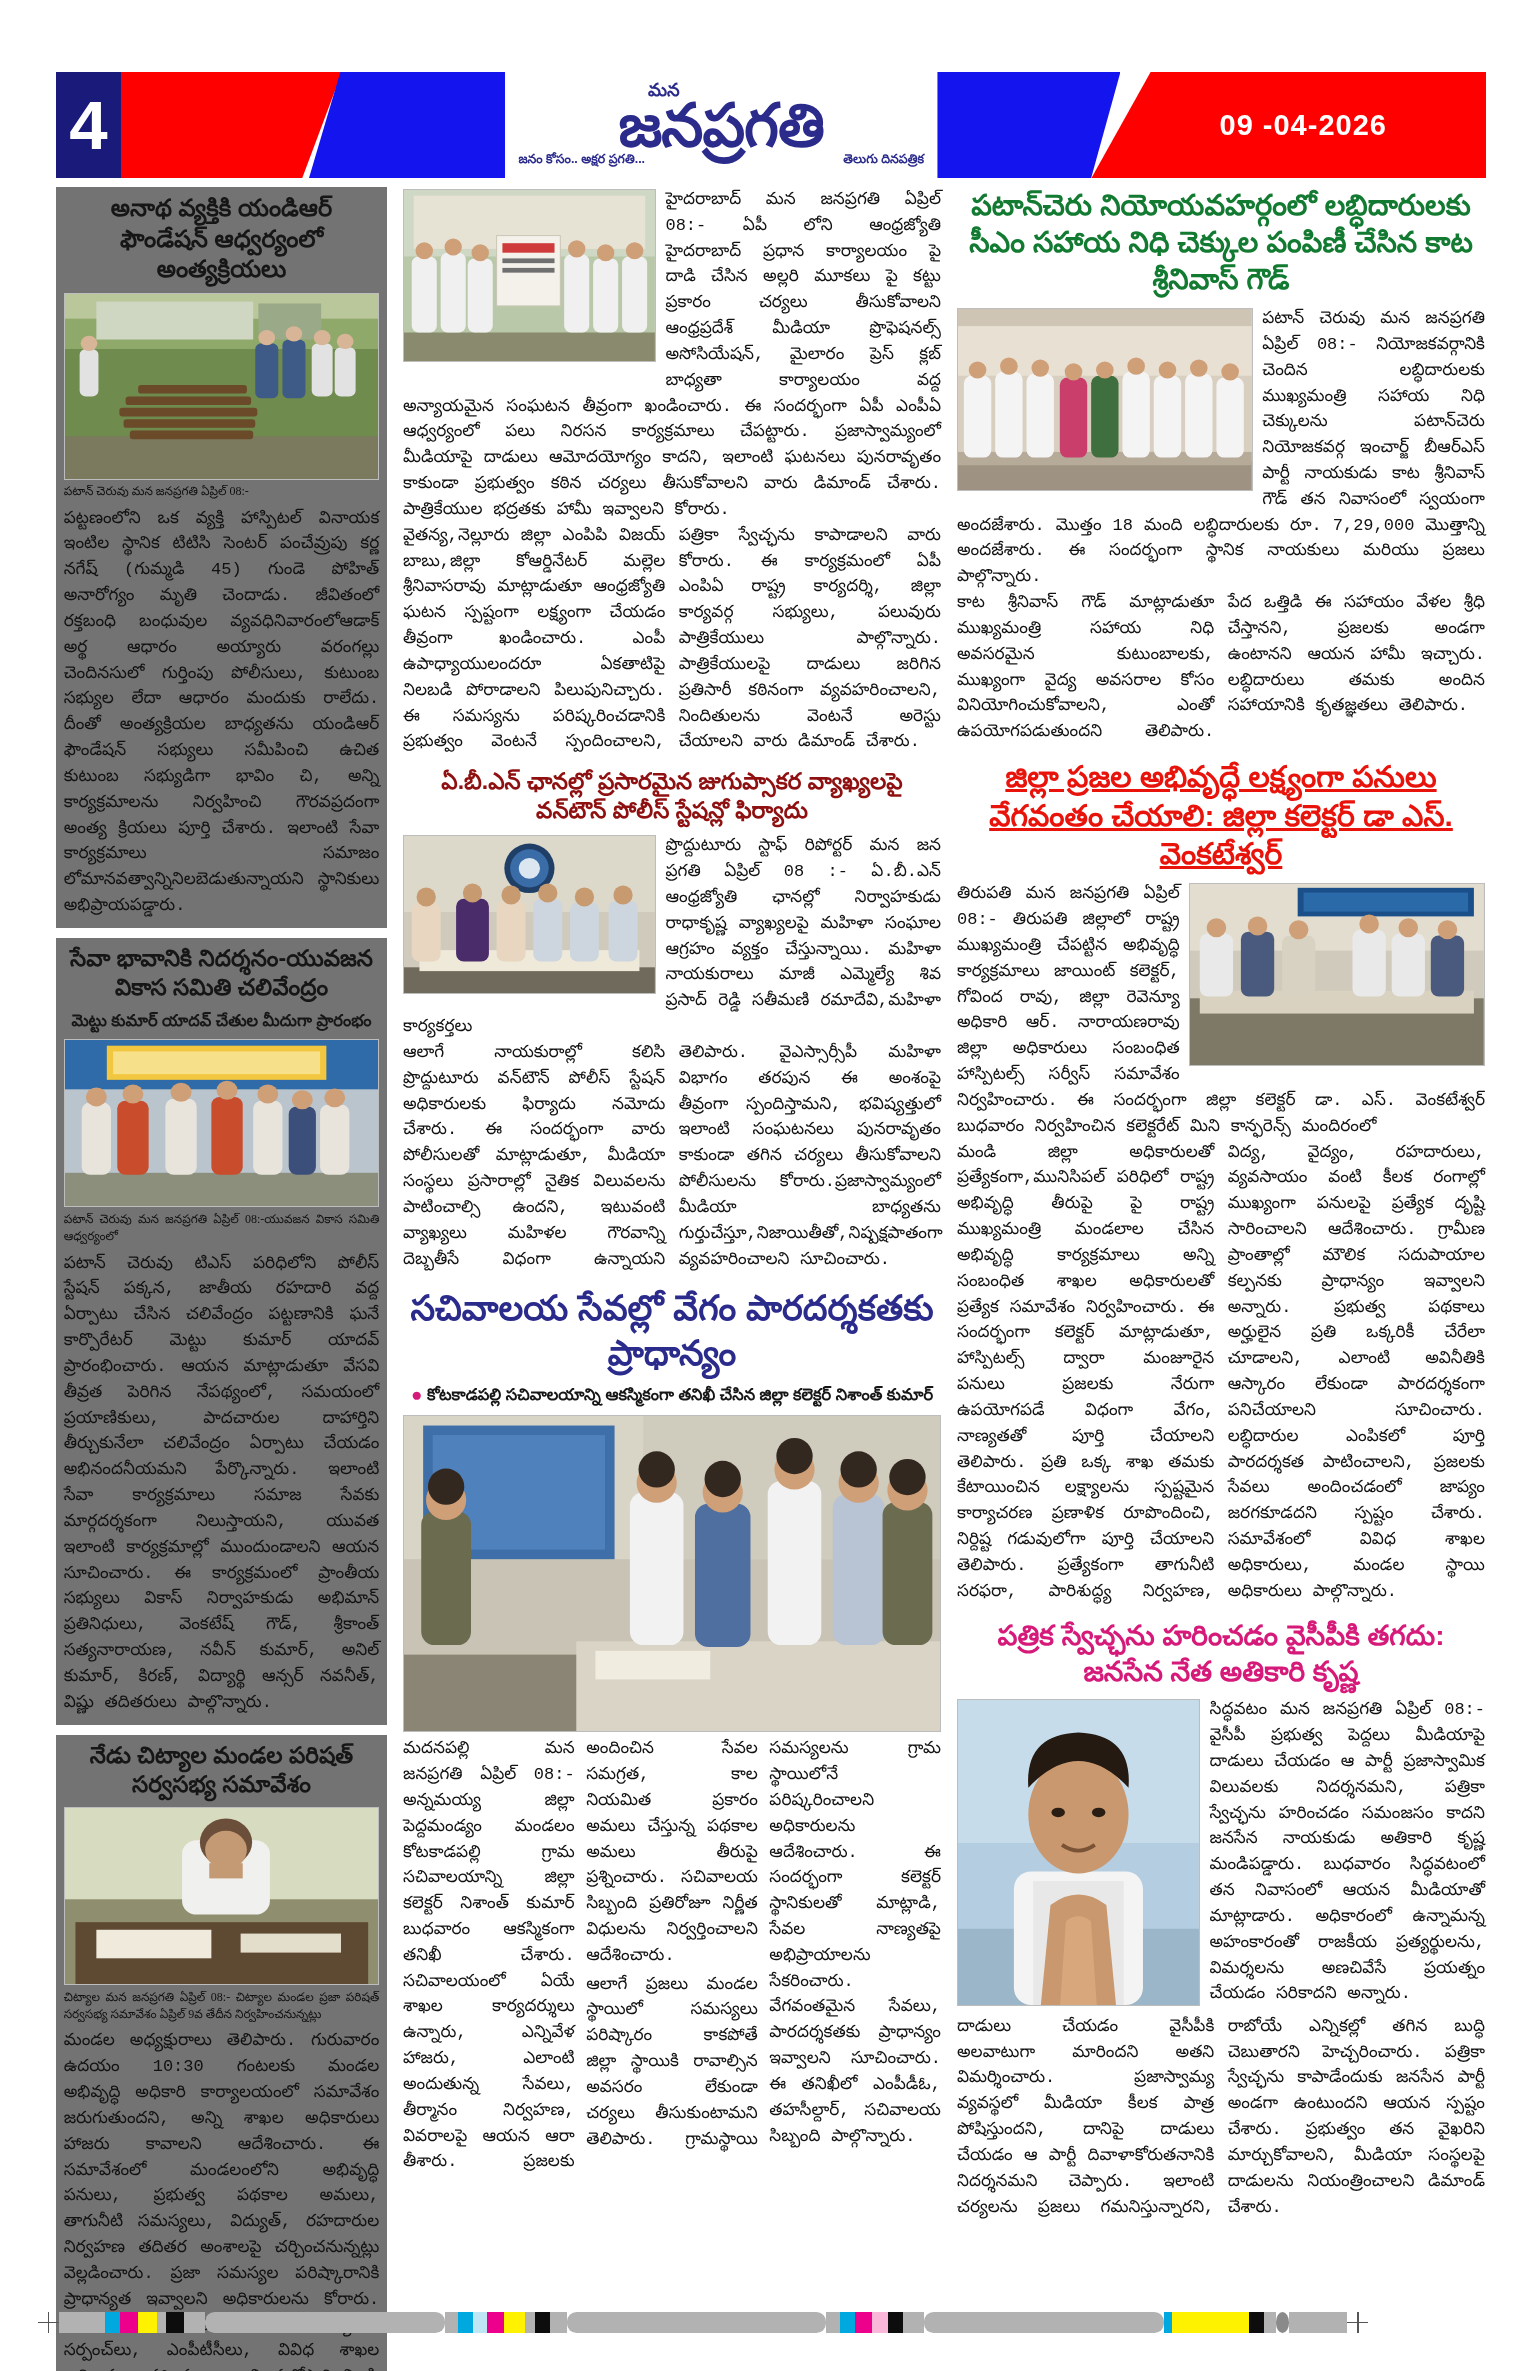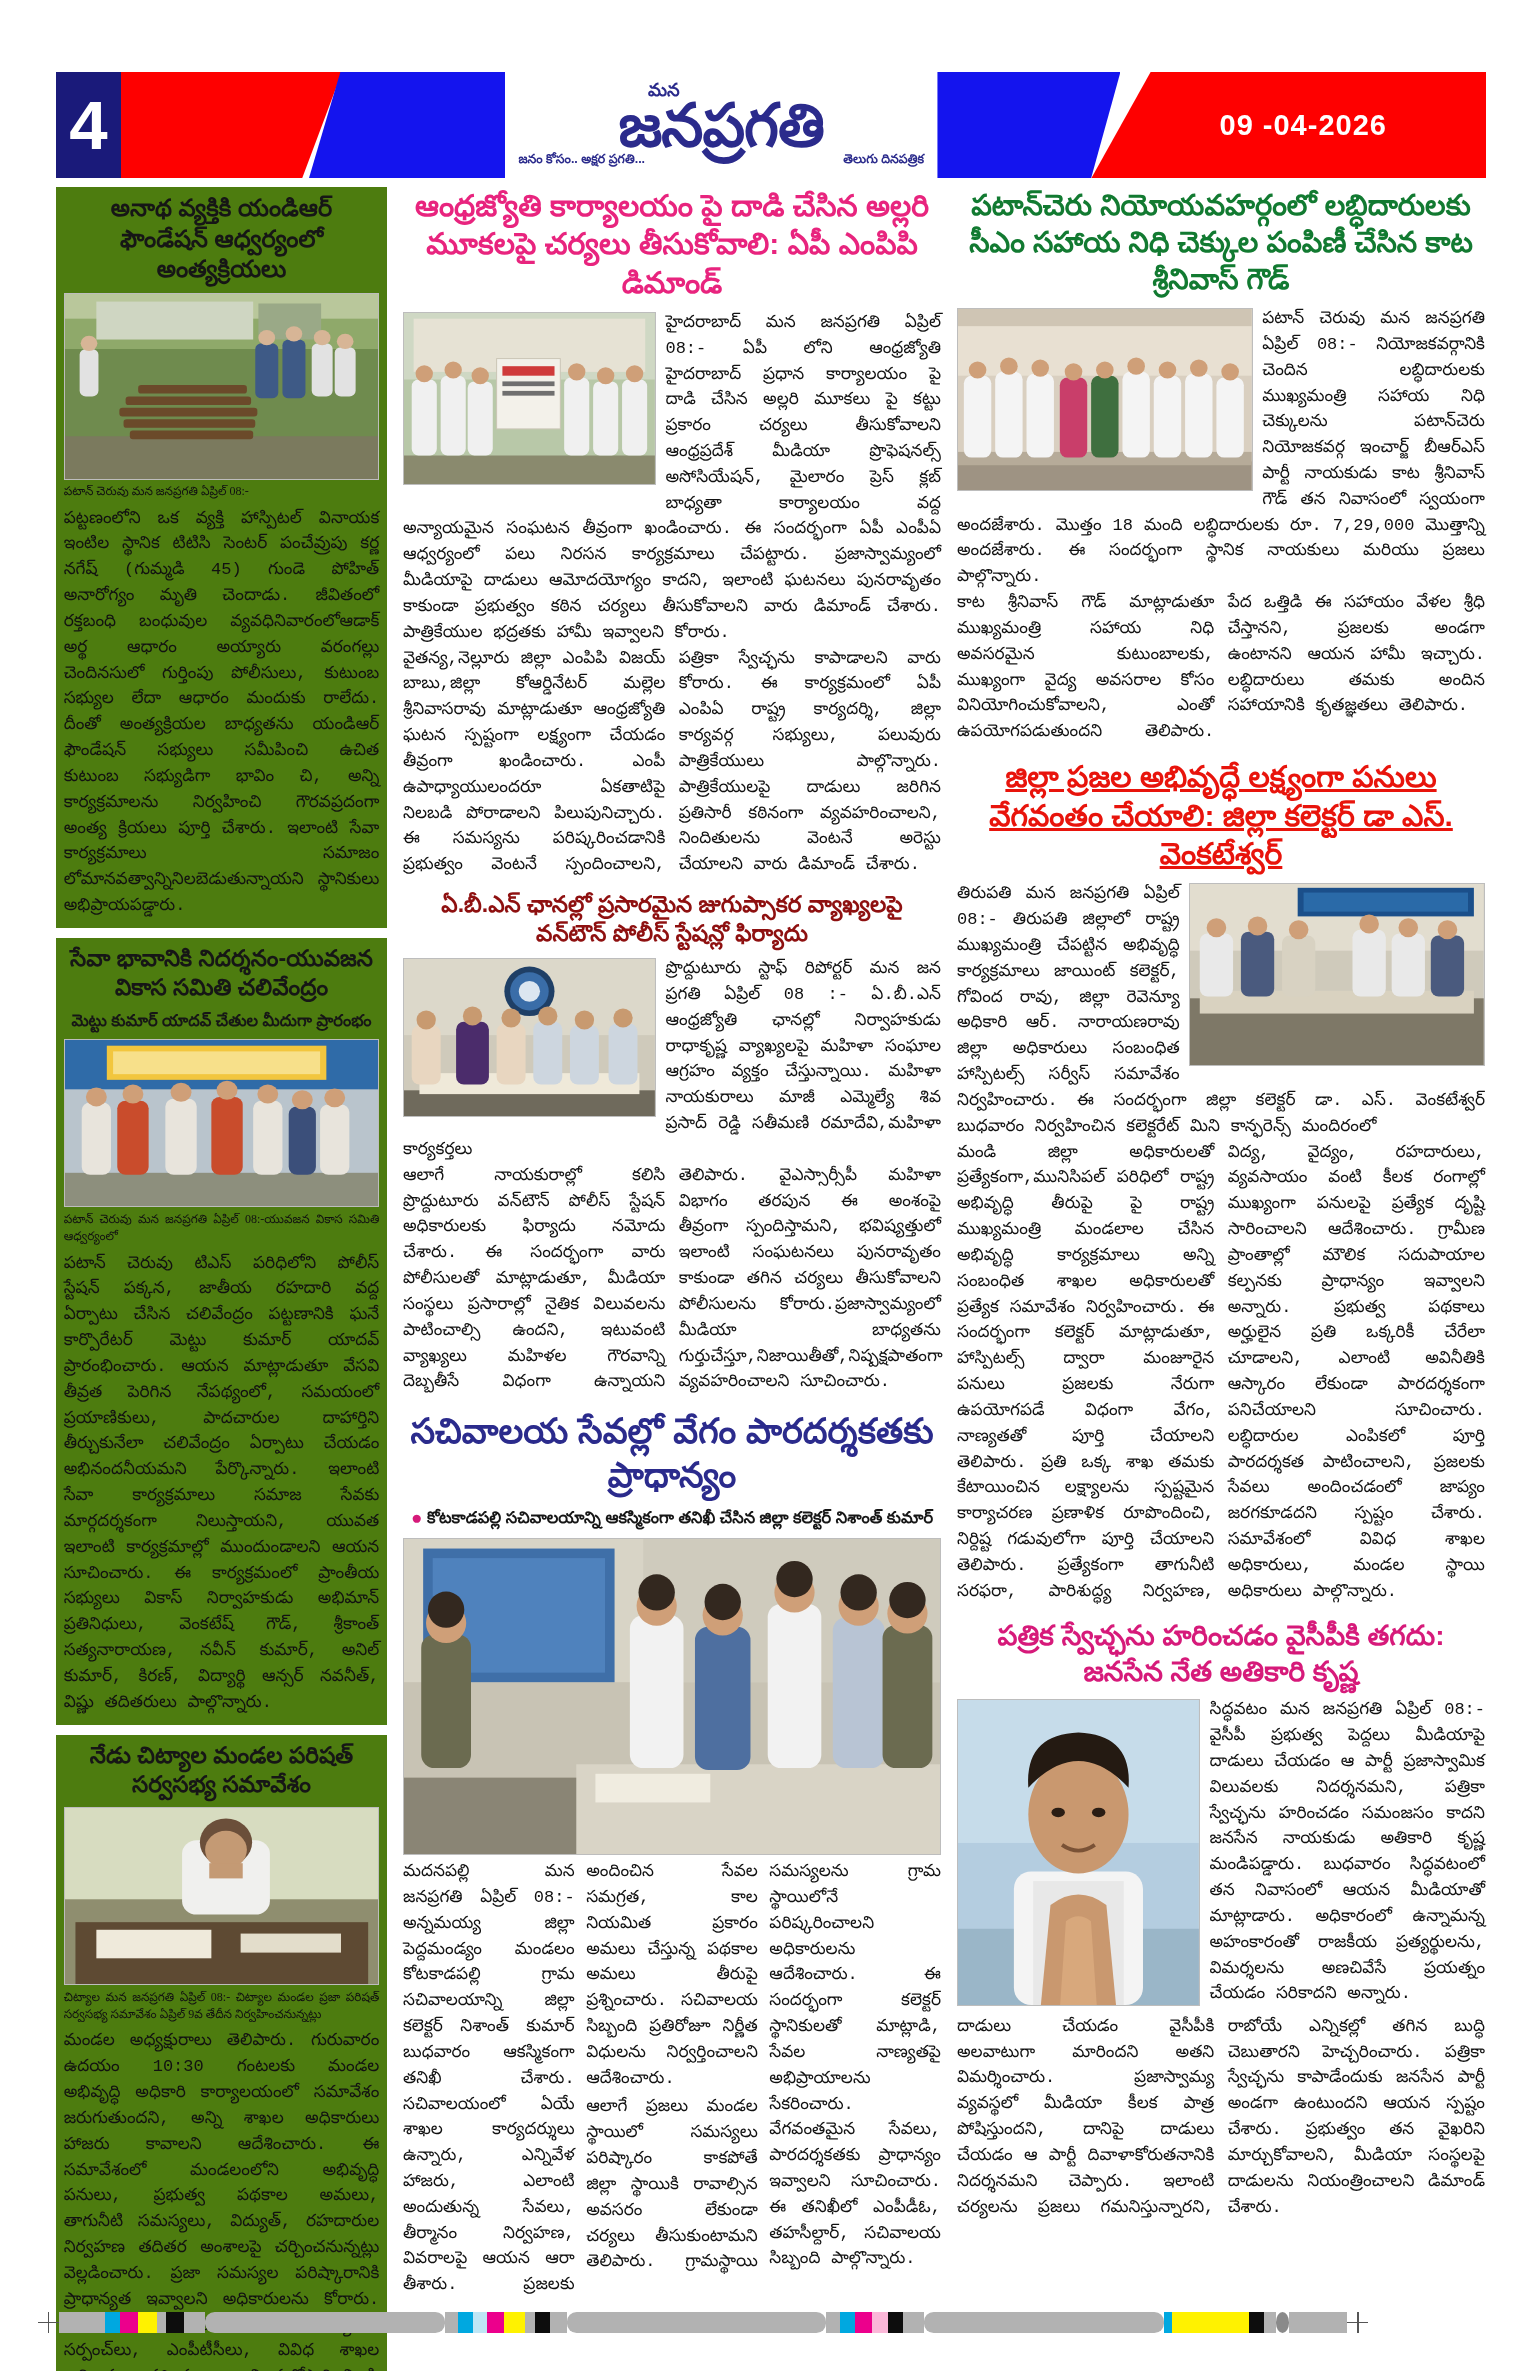--- a/index.html
+++ b/index.html
@@ -114,21 +114,21 @@
   
   .col {
     position: absolute;
     top: 187px;
   }
   .col-left  { left: 56px;   width: 331px; }
   .col-mid   { left: 403px;  width: 538px; }
   .col-right { left: 957px;  width: 528px; }
 
   .tint-box {
-    background: #4d7c0f;
+    background: #737373;
     padding: 5.8px 7.7px 9.6px 7.7px;
     margin-bottom: 9.6px;
   }
 
   
   .hl {
     text-align: center;
     font-weight: bold;
     line-height: 1.28;
     margin: 0 0 7.7px 0;
@@ -346,21 +346,20 @@
       </div>
       <div class="caption">చిట్యాల మన జనప్రగతి ఏప్రిల్ 08:- చిట్యాల మండల ప్రజా పరిషత్ సర్వసభ్య సమావేశం ఏప్రిల్ 9వ తేదీన నిర్వహించనున్నట్లు</div>
       <div class="body">మండల అధ్యక్షురాలు తెలిపారు. గురువారం ఉదయం 10:30 గంటలకు మండల అభివృద్ధి అధికారి కార్యాలయంలో సమావేశం జరుగుతుందని, అన్ని శాఖల అధికారులు హాజరు కావాలని ఆదేశించారు. ఈ సమావేశంలో మండలంలోని అభివృద్ధి పనులు, ప్రభుత్వ పథకాల అమలు, తాగునీటి సమస్యలు, విద్యుత్, రహదారుల నిర్వహణ తదితర అంశాలపై చర్చించనున్నట్లు వెల్లడించారు. ప్రజా సమస్యల పరిష్కారానికి ప్రాధాన్యత ఇవ్వాలని అధికారులను కోరారు. సమావేశానికి మండల పరిషత్ సభ్యులు, సర్పంచ్‌లు, ఎంపీటీసీలు, వివిధ శాఖల అధికారులు హాజరు కావాలని మరోసారి విజ్ఞప్తి చేశారు.</div>
     </div>
 
   </div>
 
   <div class="col col-mid">
 
     <div>
-      <div class="hl hl-pink">ఆంధ్రజ్యోతి కార్యాలయం పై దాడి చేసిన అల్లరి మూకలపై చర్యలు తీసుకోవాలి: ఏపీ ఎంపిపి డిమాండ్</div>
       <div class="wrap-photo-left">
         <div class="photo" style="height:173px">
           <svg viewBox="0 0 260 180" preserveAspectRatio="none">
             <rect width="260" height="180" fill="#b8c8a8"></rect>
             <rect width="260" height="70" fill="#cfd8c4"></rect>
             <rect x="10" y="6" width="240" height="56" fill="#e6e2d4"></rect>
             <rect y="150" width="260" height="30" fill="#8a8a6e"></rect>
             <rect x="96" y="48" width="66" height="74" fill="#f3f1ea" stroke="#c9c4b4"></rect>
             <rect x="102" y="56" width="54" height="10" fill="#cf3b3b"></rect>
             <rect x="102" y="72" width="54" height="5" fill="#6f6f6f"></rect>

